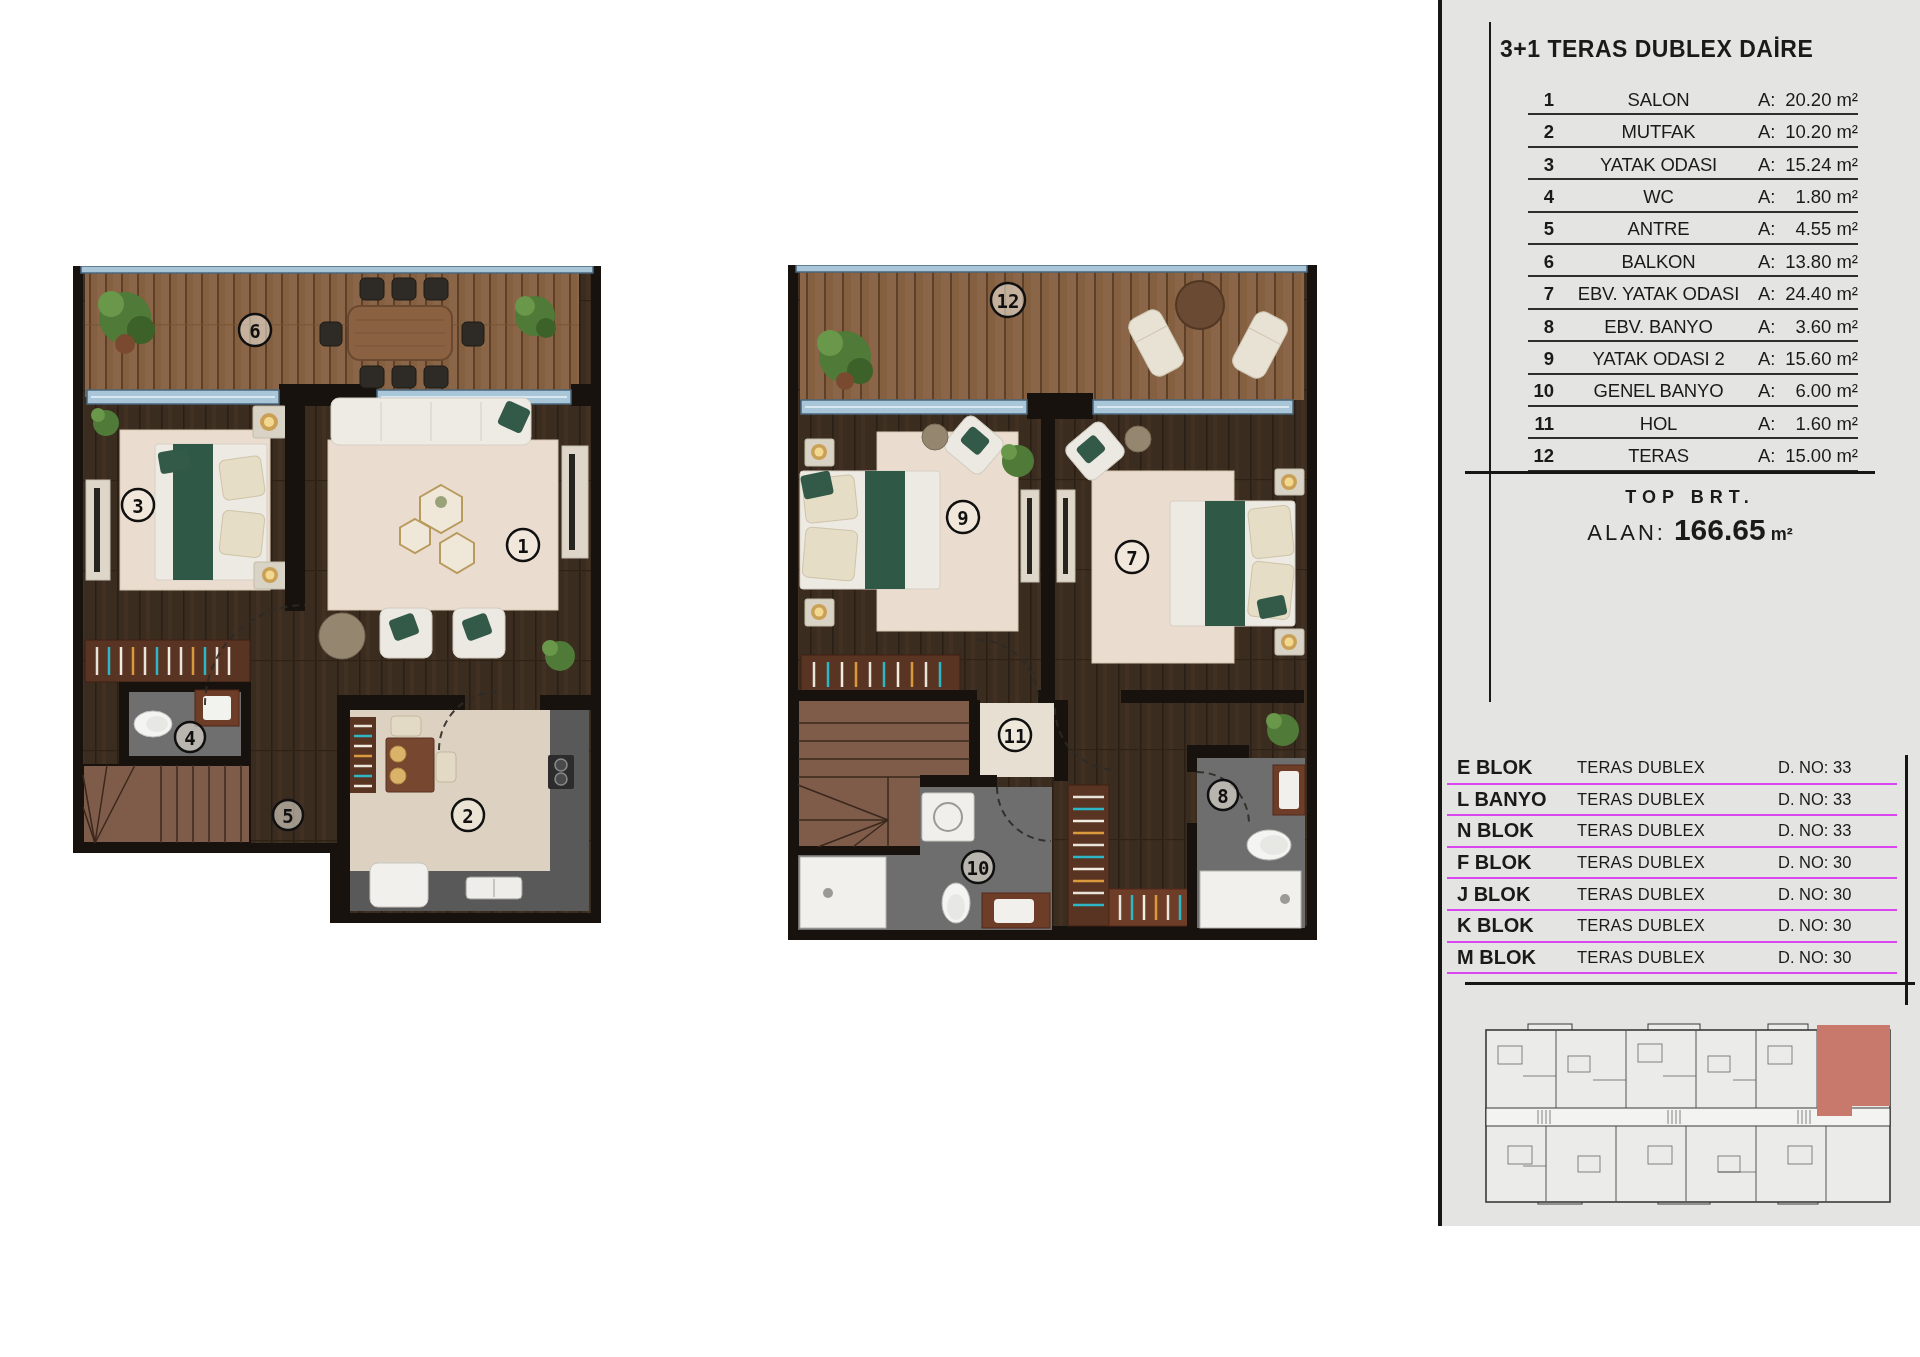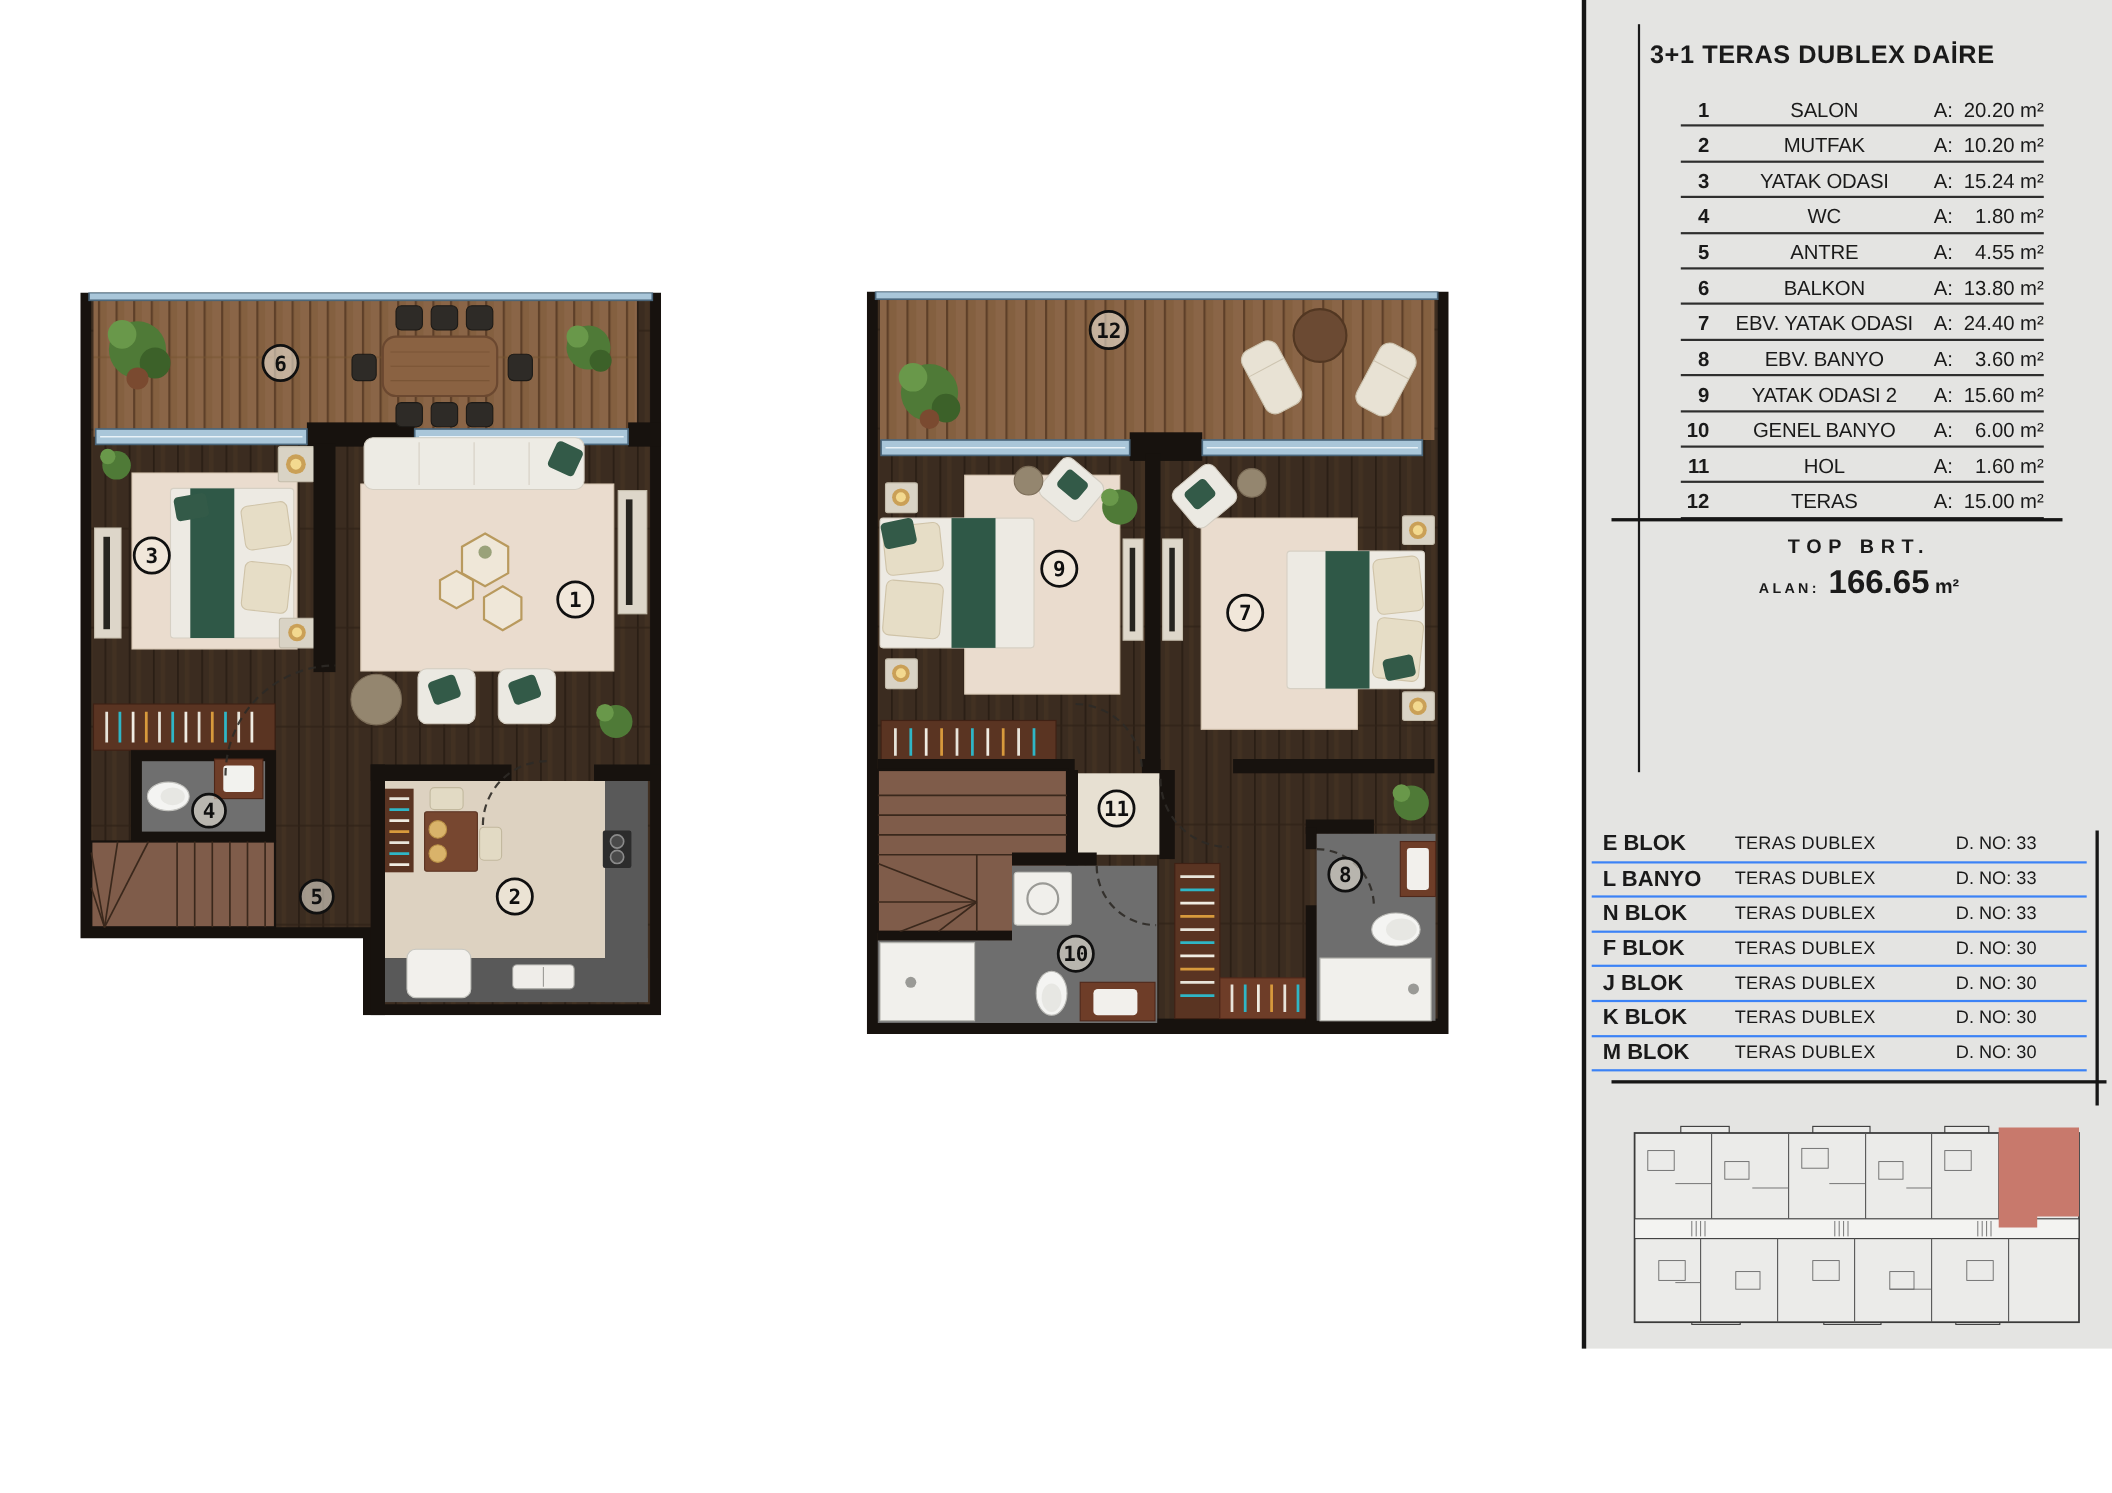--- a/index.html
+++ b/index.html
@@ -36,28 +36,28 @@
   .room-num{width:26px;text-align:right;font-weight:bold;padding-right:5px;}
   .room-name{flex:1;text-align:center;letter-spacing:-0.2px;}
   .room-area{display:flex;}
   .room-area .a-pre{padding-right:6px;}
   .room-area .a-val{width:50px;text-align:right;}
   .room-area .a-unit{padding-left:5px;}
 
   .total-block{left:1500px;top:487px;width:380px;text-align:center;}
   .total-line1{font-size:18px;font-weight:600;letter-spacing:6px;}
   .total-line2{margin-top:5px;display:flex;justify-content:center;align-items:baseline;}
-  .total-line2 .alan{font-size:13px;letter-spacing:3px;font-weight:700;padding-right:8px;}
+  .total-line2 .alan{font-size:22px;letter-spacing:3px;font-weight:400;padding-right:8px;}
   .total-line2 .val{font-size:30px;font-weight:bold;letter-spacing:0;}
   .total-line2 .unit{font-size:18px;font-weight:bold;padding-left:5px;}
 
   .block-table{left:1447px;top:753px;width:450px;}
   .block-row{
     height:23.6px;display:flex;align-items:center;
-    border-bottom:2px solid #3b82f6;padding:3px 0;
+    border-bottom:2px solid #d946ef;padding:3px 0;
   }
   .block-name{width:120px;padding-left:10px;font-weight:bold;font-size:20px;}
   .block-type{width:201px;font-size:16.5px;letter-spacing:.2px;}
   .block-dno{flex:1;font-size:16.5px;}
 
   
   .marker circle{fill:rgba(245,240,228,.55);stroke:#101010;stroke-width:2.5;}
   .marker text{
     font-family:"DejaVu Sans Mono","Liberation Mono",monospace;
     font-size:19px;font-weight:bold;fill:#101010;

